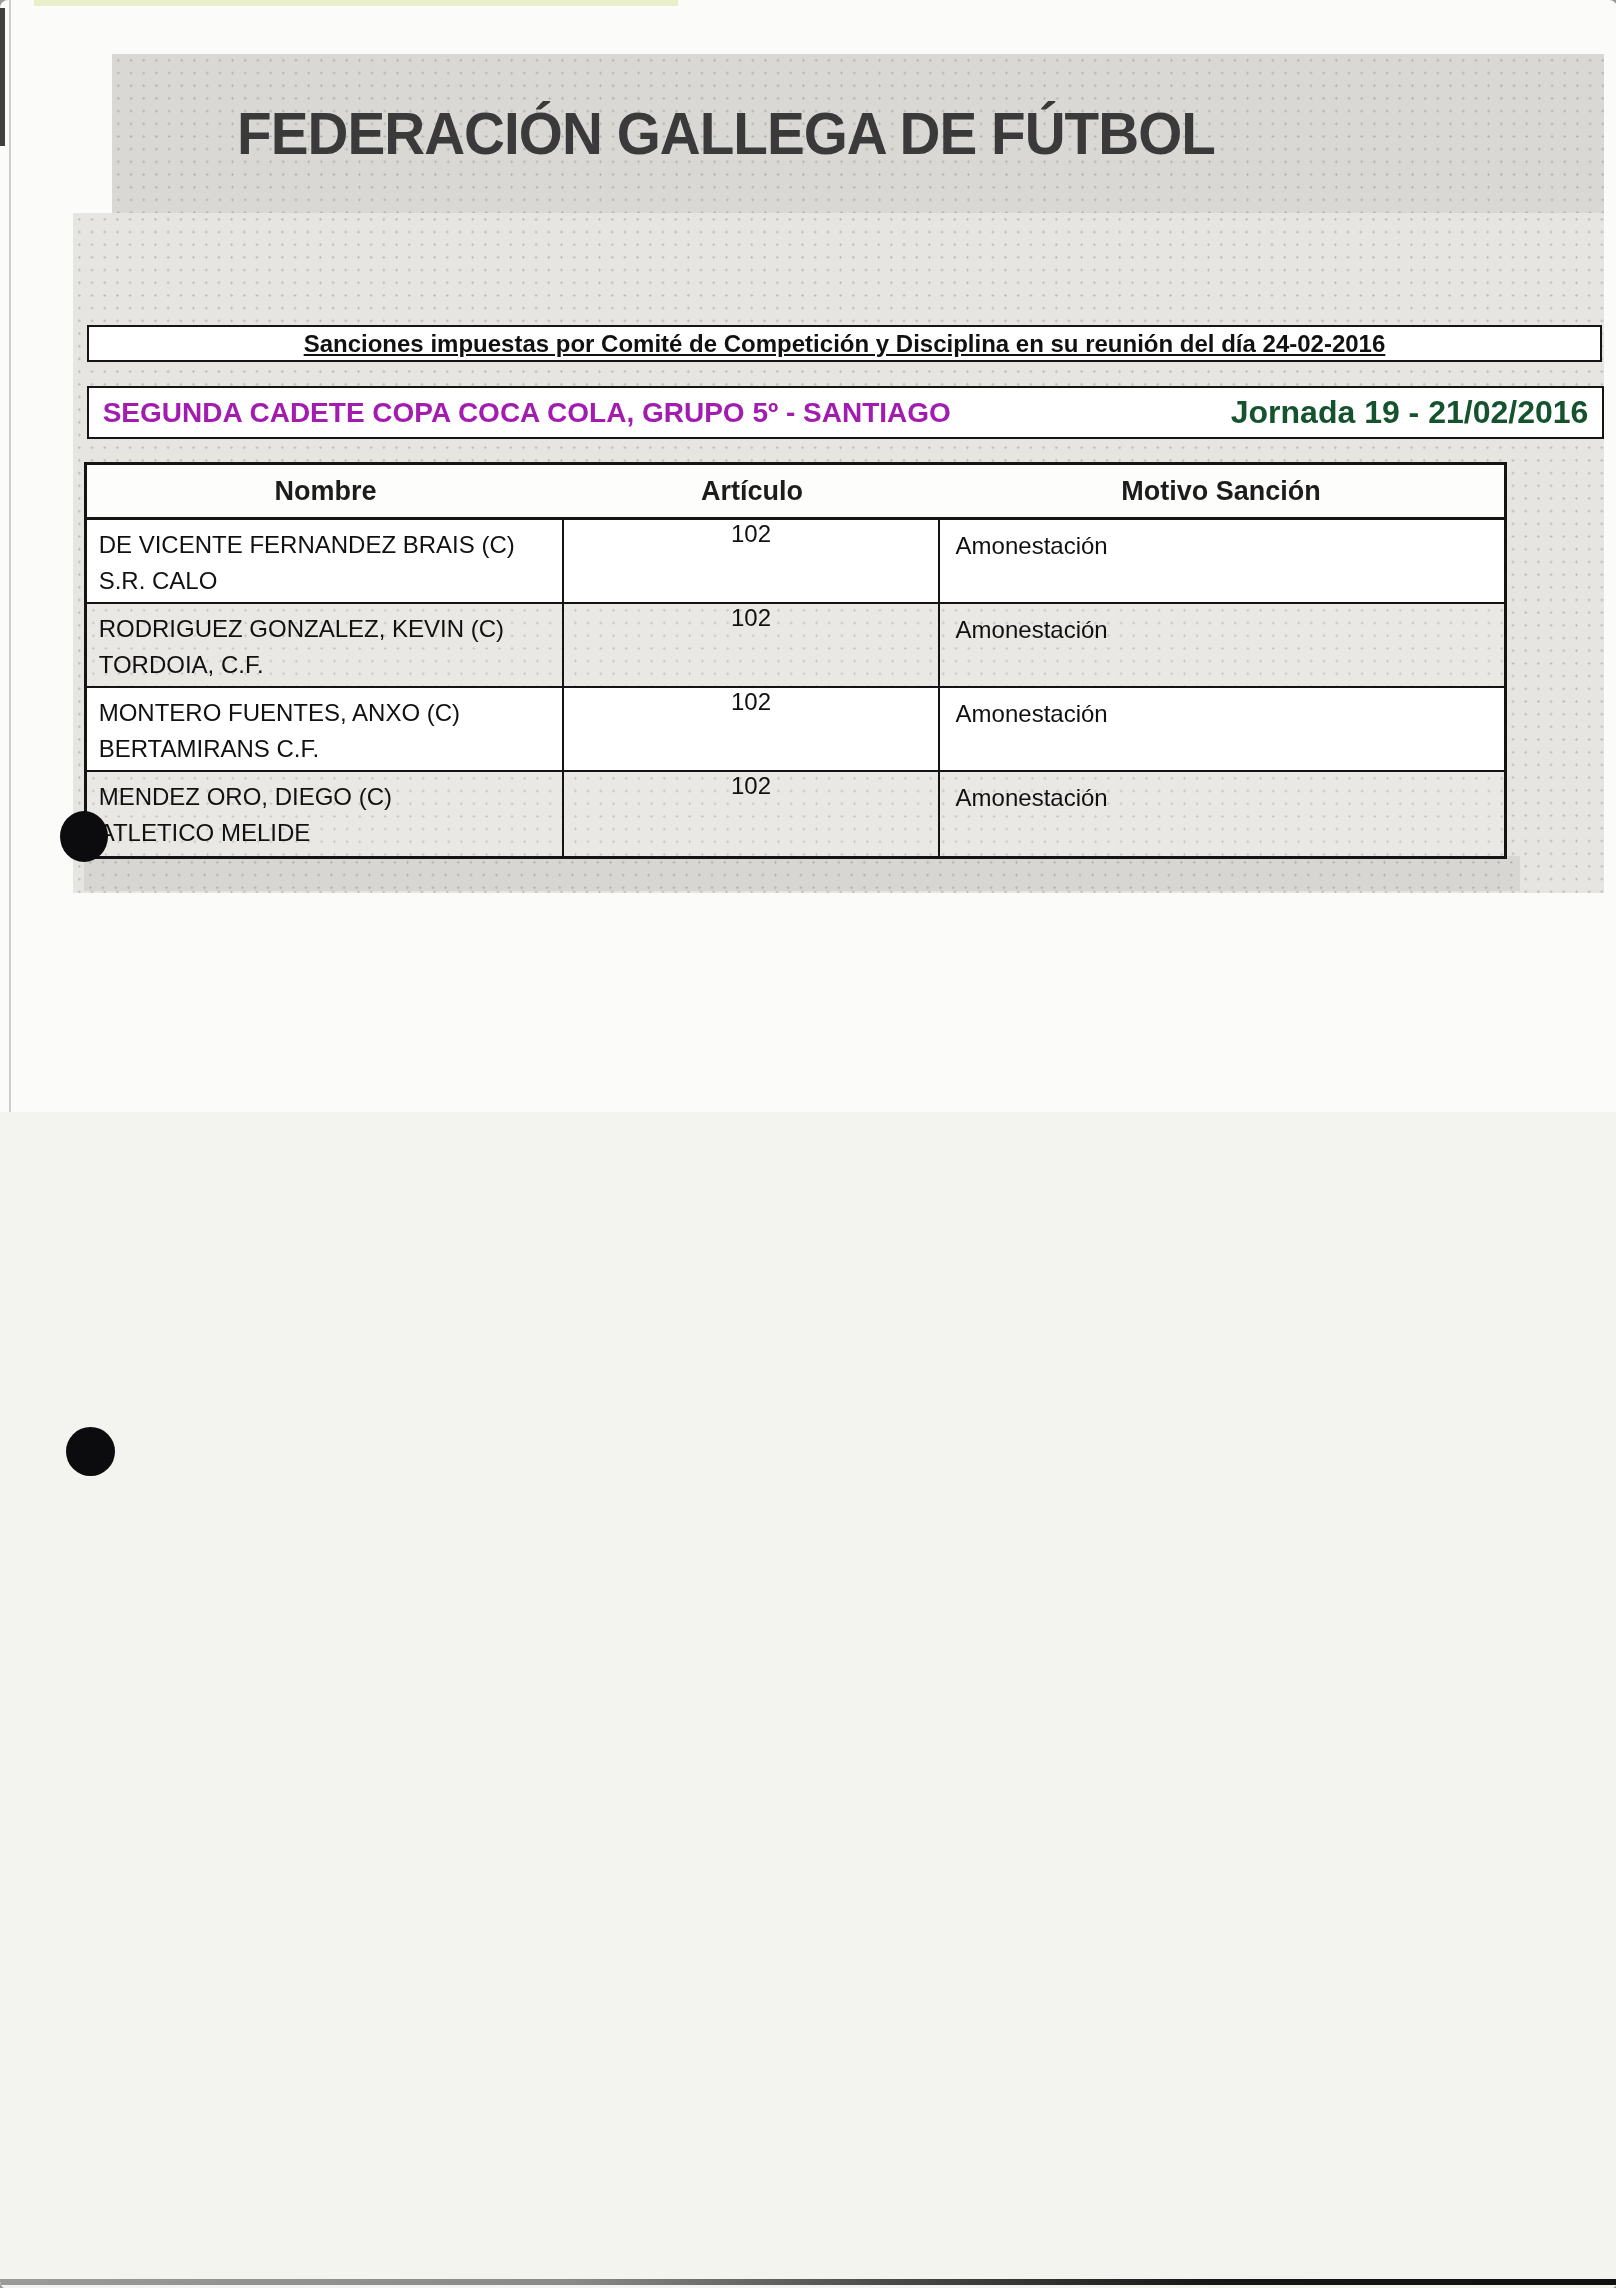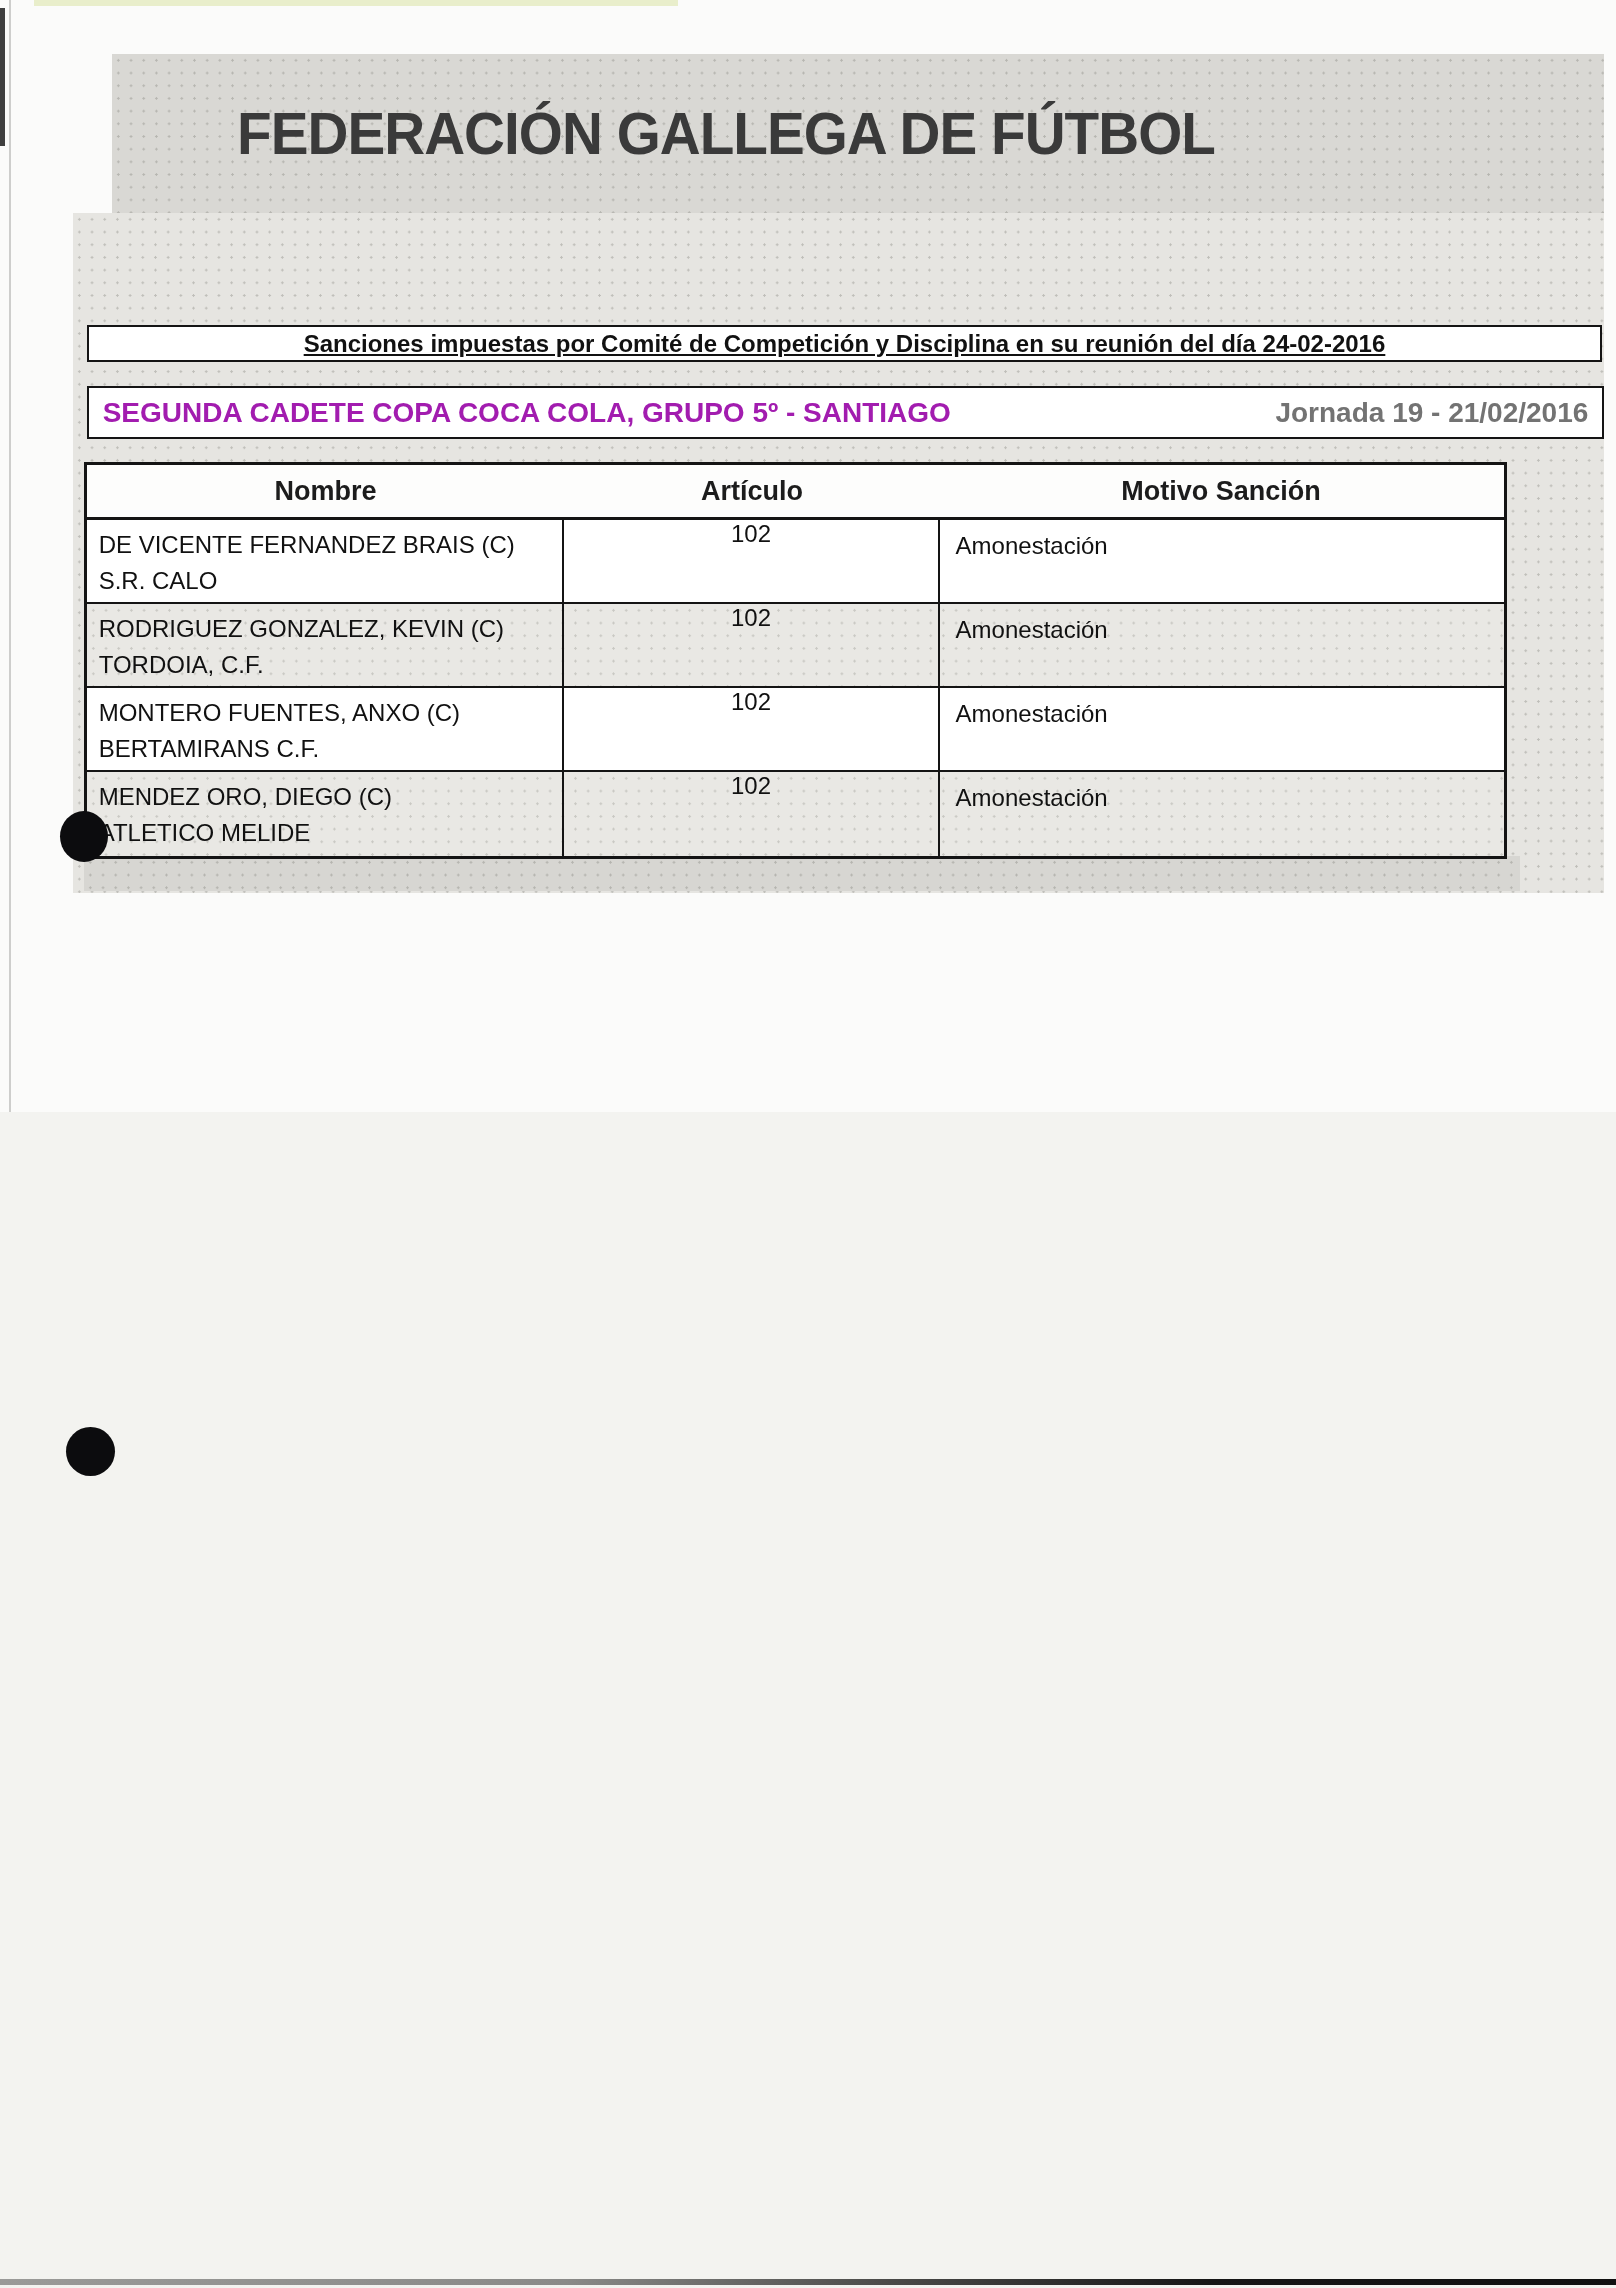--- a/index.html
+++ b/index.html
@@ -3,20 +3,21 @@
 <meta charset="utf-8">
 <style>
   html,body{margin:0;padding:0;background:#9a9a9a;}
   .page{
     position:relative;
     width:1617px;height:2289px;
     background:#fbfbfa;
     overflow:hidden;
     font-family:"Liberation Sans","DejaVu Sans",sans-serif;
     color:#1c1c1c;
+    border-radius:8px;
   }
   
   .top-tint-line{position:absolute;left:34px;top:0;width:644px;height:5.9px;background:#e9eecb;}
   .left-edge-mark{position:absolute;left:0;top:7.8px;width:4.9px;height:138px;background:#3f3f3f;}
   .left-scan-line{position:absolute;left:8.8px;top:0;width:2px;height:2289px;background:rgba(150,150,148,.45);}
   .lower-page-tint{position:absolute;left:0;top:1112px;width:1617px;height:1177px;background:#f3f3f0;}
   .bottom-scan-line{position:absolute;left:0;top:2279px;width:1617px;height:5.9px;
     background:linear-gradient(to right,#9a9a98 0%,#8a8a88 35%,#4a4a48 55%,#161616 75%,#101010 100%);}
   .hole-punch{position:absolute;background:#0c0c0e;border-radius:50%;z-index:9;}
   .hole-punch.dot1{left:60px;top:811px;width:48px;height:51px;}
@@ -62,21 +63,21 @@
     font-size:24px;font-weight:bold;text-decoration:underline;color:#111;
     white-space:nowrap;
   }
   .competition-bar{
     position:absolute;left:87px;top:386px;width:1517px;height:53px;
     background:#fff;border:2.9px solid #141414;box-sizing:border-box;
     display:flex;align-items:center;justify-content:space-between;
     padding:0 13.7px;z-index:3;
   }
   .competition-bar .comp-name{font-size:28px;font-weight:bold;color:#a21caf;white-space:nowrap;}
-  .competition-bar .comp-jornada{font-size:28px;font-weight:bold;color:#737373;white-space:nowrap;}
+  .competition-bar .comp-jornada{font-size:32px;font-weight:bold;color:#14532d;white-space:nowrap;}
 
   
   .sanctions-table{
     position:absolute;left:84px;top:462px;width:1423px;
     background:#fff;border:3.9px solid #141414;box-sizing:border-box;z-index:3;
   }
   .thead{display:flex;height:55px;border-bottom:3.9px solid #141414;box-sizing:border-box;background:#fdfdfc;}
   .th{font-weight:bold;font-size:27px;display:flex;align-items:center;justify-content:center;box-sizing:border-box;}
   .col-nombre{width:477px;}
   .col-articulo{width:376px;}

